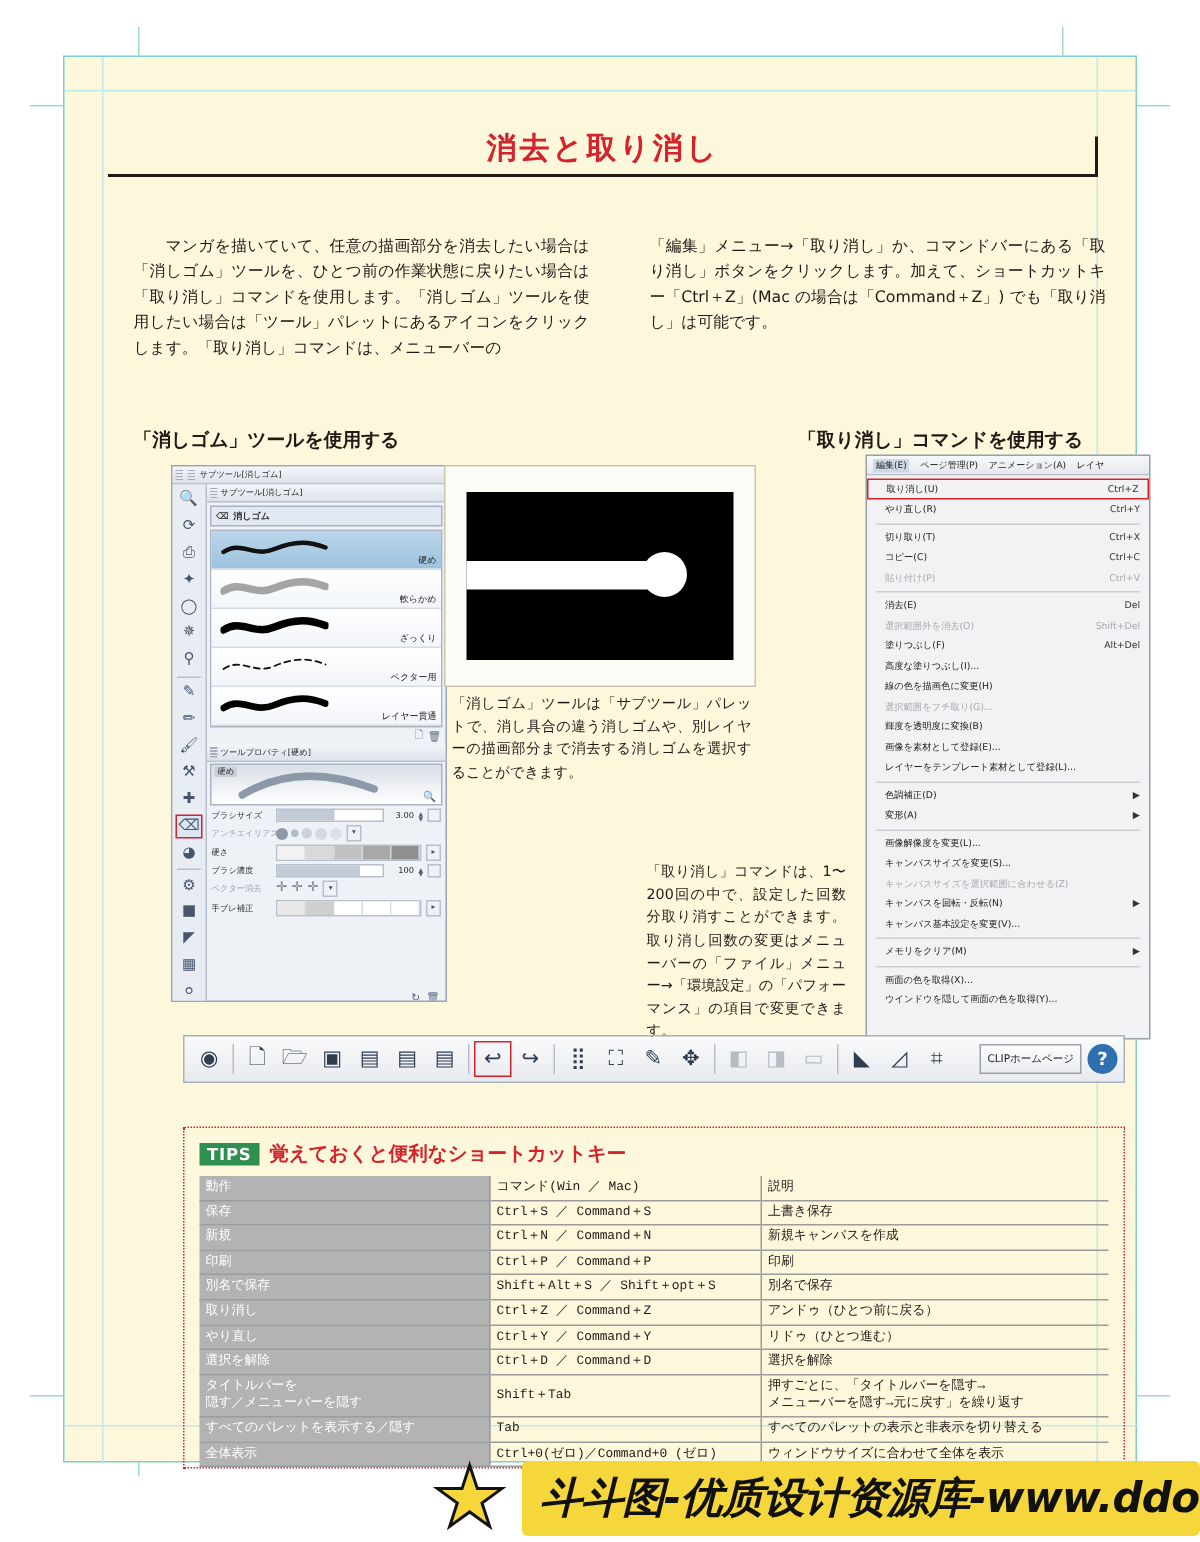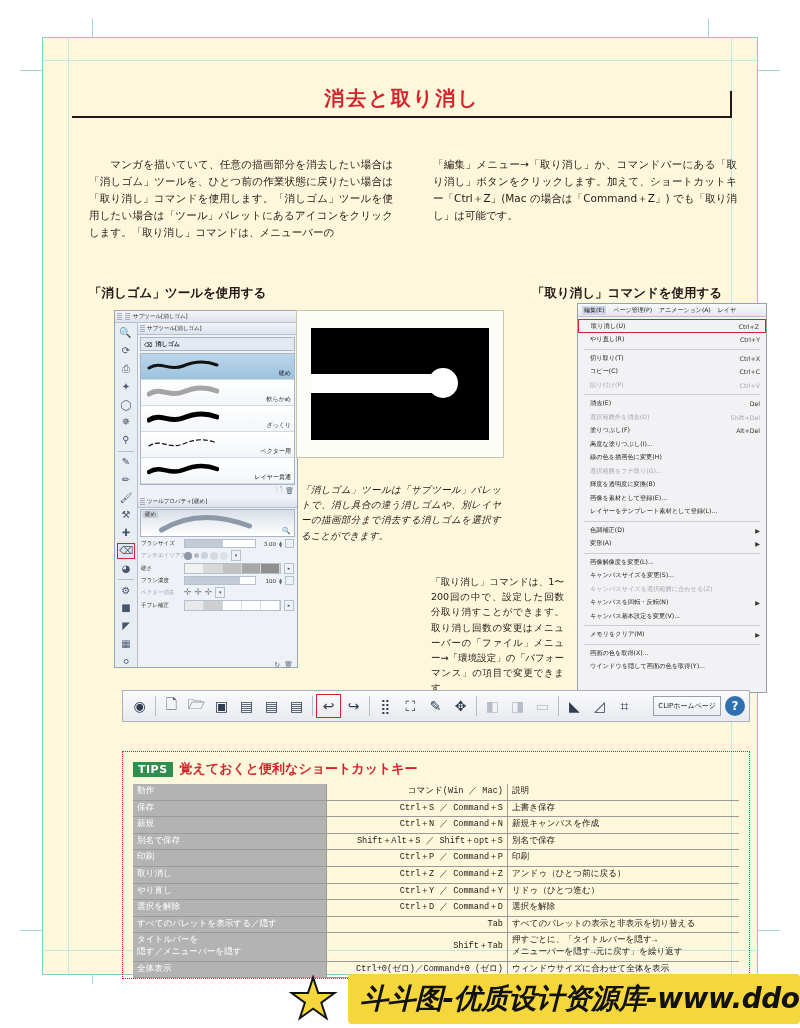--- a/index.html
+++ b/index.html
@@ -108,21 +108,21 @@
     position:absolute;left:253px;top:272px;width:208px;height:148px;
     background:#fdfdf7;border:1px solid #c9c6ac;box-sizing:border-box;
     display:flex;align-items:center;justify-content:center;
   }
   .art-inner{width:178px;height:112px;background:#000;position:relative;}
   .art-slot{position:absolute;left:0;top:46px;width:128px;height:19px;background:#fff;}
   .art-dot{position:absolute;left:117px;top:40px;width:30px;height:30px;border-radius:50%;background:#fff;}
 
   
   .cap{position:absolute;font-size:9.5px;line-height:1.6;color:#231815;text-align:justify;}
-  .cap.a{left:258px;top:444px;width:200px;font-style:italic;}
+  .cap.a{left:258px;top:424px;width:200px;}
   .cap.b{left:388px;top:536px;width:133px;}
 
   
   .menu{
     position:absolute;left:534px;top:265px;width:190px;height:390px;
     background:#f2f2f4;border:1px solid #9aa0a8;box-sizing:border-box;
     font-size:6.2px;color:#1a1a1a;overflow:hidden;
   }
   .menubar{
     height:12px;background:linear-gradient(#f7f8fa,#e5e8ee);border-bottom:1px solid #b9bec6;
@@ -158,21 +158,21 @@
   .tips{
     position:absolute;left:79px;top:713px;width:628px;height:228px;
     border:1px dotted #d6222b;box-sizing:border-box;padding:8px 10px;
   }
   .tips-head{display:flex;align-items:center;gap:7px;margin-bottom:6px;}
   .tips-badge{background:#2f8f4e;color:#fff;font-weight:bold;font-size:11px;padding:1px 5px;letter-spacing:0.5px;}
   .tips-title{color:#d6222b;font-weight:bold;font-size:13px;}
   table.sc{width:100%;border-collapse:collapse;font-size:8.6px;color:#231815;table-layout:fixed;}
   table.sc td{border-bottom:1px solid #9b9b9b;padding:2px 4px;vertical-align:middle;line-height:1.35;}
   table.sc td.c1{width:185px;background:#b3b3b3;color:#fff;}
-  table.sc td.c2{width:172px;border-left:1px solid #9b9b9b;text-align:right;}
+  table.sc td.c2{width:172px;border-left:1px solid #9b9b9b;}
   table.sc td.c3{border-left:1px solid #9b9b9b;}
   table.sc tr.hdr td.c1{background:#b3b3b3;}
   .two-line{white-space:pre-line;font-family:Liberation Mono, monospace;}
 
   
   .wm{position:absolute;left:288px;top:972px;width:512px;height:56px;}
   .wm-bar{position:absolute;left:60px;top:2px;width:452px;height:50px;background:#f5d73c;border-radius:4px;}
   .wm-text{position:absolute;left:72px;top:8px;font-size:28px;font-weight:bold;font-style:italic;color:#111;white-space:nowrap;letter-spacing:-0.5px;}
   .wm-star{position:absolute;left:0px;top:2px;font-size:56px;line-height:50px;color:#f5d73c;-webkit-text-stroke:2px #111;}
 </style>
@@ -545,57 +545,57 @@
             <td class="c1 two-line">保存</td>
             <td class="c2 two-line">Ctrl＋S ／ Command＋S</td>
             <td class="c3 two-line">上書き保存</td>
           </tr>
           <tr>
             <td class="c1 two-line">新規</td>
             <td class="c2 two-line">Ctrl＋N ／ Command＋N</td>
             <td class="c3 two-line">新規キャンバスを作成</td>
           </tr>
           <tr>
+            <td class="c1 two-line">印刷</td>
+            <td class="c2 two-line">Ctrl＋P ／ Command＋P</td>
+            <td class="c3 two-line">印刷</td>
+          </tr>
+          <tr>
             <td class="c1 two-line">別名で保存</td>
             <td class="c2 two-line">Shift＋Alt＋S ／ Shift＋opt＋S</td>
             <td class="c3 two-line">別名で保存</td>
           </tr>
           <tr>
-            <td class="c1 two-line">印刷</td>
-            <td class="c2 two-line">Ctrl＋P ／ Command＋P</td>
-            <td class="c3 two-line">印刷</td>
-          </tr>
-          <tr>
             <td class="c1 two-line">取り消し</td>
             <td class="c2 two-line">Ctrl＋Z ／ Command＋Z</td>
             <td class="c3 two-line">アンドゥ（ひとつ前に戻る）</td>
           </tr>
           <tr>
             <td class="c1 two-line">やり直し</td>
             <td class="c2 two-line">Ctrl＋Y ／ Command＋Y</td>
             <td class="c3 two-line">リドゥ（ひとつ進む）</td>
           </tr>
           <tr>
             <td class="c1 two-line">選択を解除</td>
             <td class="c2 two-line">Ctrl＋D ／ Command＋D</td>
             <td class="c3 two-line">選択を解除</td>
-          </tr>
-          <tr>
-            <td class="c1 two-line">すべてのパレットを表示する／隠す</td>
-            <td class="c2 two-line">Tab</td>
-            <td class="c3 two-line">すべてのパレットの表示と非表示を切り替える</td>
           </tr>
           <tr>
             <td class="c1 two-line">タイトルバーを
 隠す／メニューバーを隠す</td>
             <td class="c2 two-line">Shift＋Tab</td>
             <td class="c3 two-line">押すごとに、「タイトルバーを隠す→
 メニューバーを隠す→元に戻す」を繰り返す</td>
           </tr>
           <tr>
+            <td class="c1 two-line">すべてのパレットを表示する／隠す</td>
+            <td class="c2 two-line">Tab</td>
+            <td class="c3 two-line">すべてのパレットの表示と非表示を切り替える</td>
+          </tr>
+          <tr>
             <td class="c1 two-line">全体表示</td>
             <td class="c2 two-line">Ctrl+0(ゼロ)／Command+0 (ゼロ)</td>
             <td class="c3 two-line">ウィンドウサイズに合わせて全体を表示</td>
           </tr>
         </tbody>
     </table>
   </div>
 
 </div>
 

